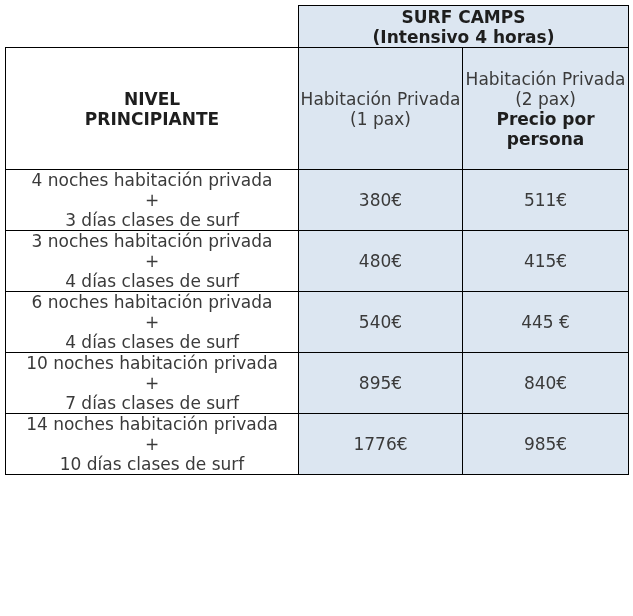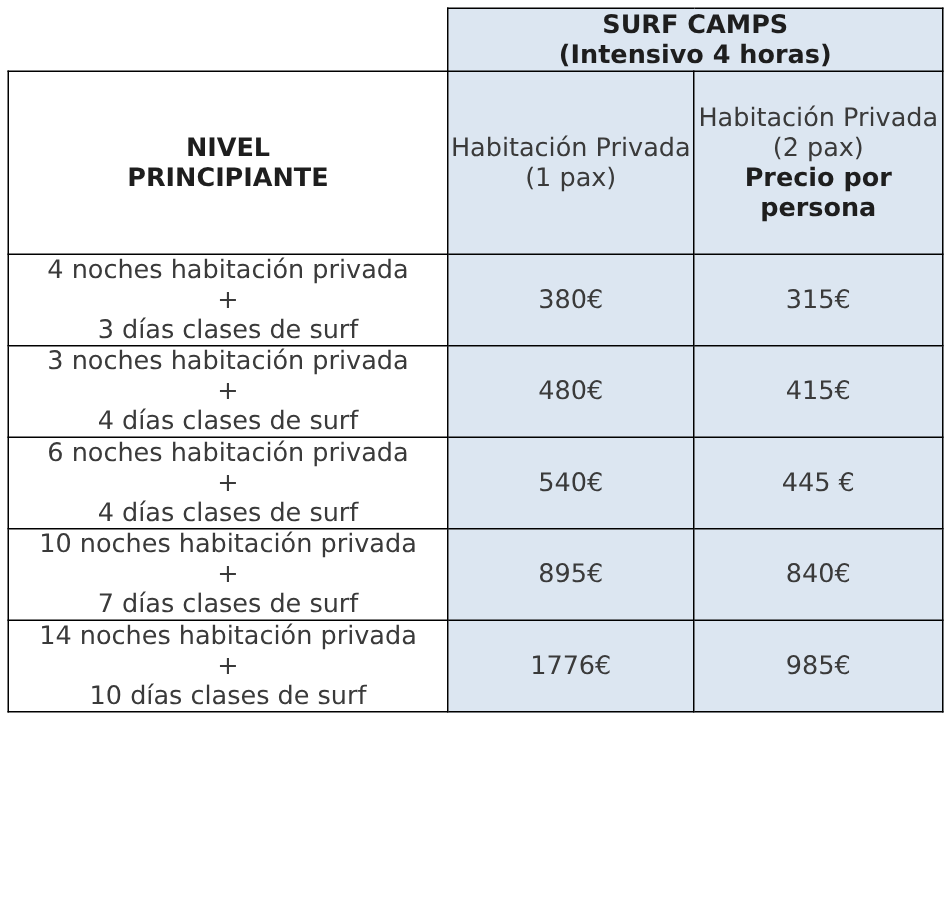--- a/index.html
+++ b/index.html
@@ -79,21 +79,21 @@
   </tr>
 
 
   <tr class="row-data">
     <td class="pkg-cell">
       <div>4 noches habitación privada</div>
       <div>+</div>
       <div>3 días clases de surf</div>
     </td>
     <td class="fill">380€</td>
-    <td class="fill">315€</td>
+    <td class="fill">511€</td>
   </tr>
 
   <tr class="row-data">
     <td class="pkg-cell">
       <div>3 noches habitación privada</div>
       <div>+</div>
       <div>4 días clases de surf</div>
     </td>
     <td class="fill">480€</td>
     <td class="fill">415€</td>

